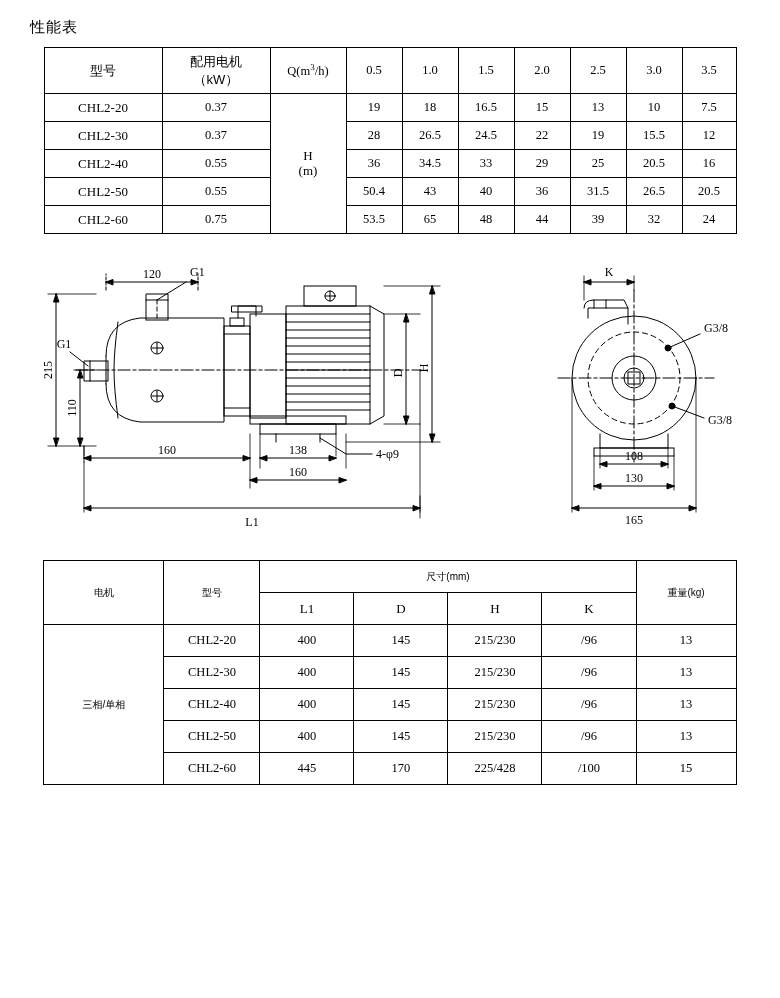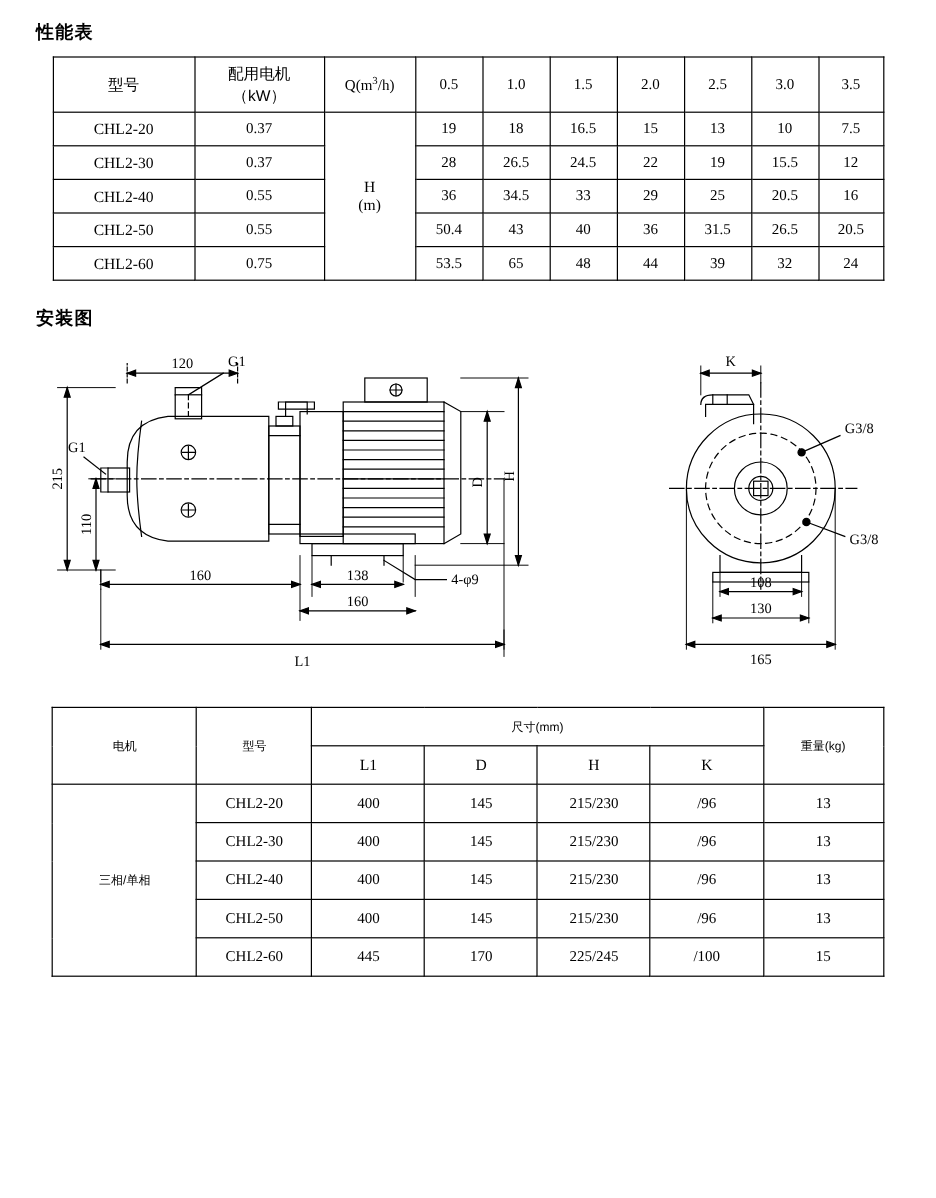--- a/index.html
+++ b/index.html
@@ -14,21 +14,21 @@
     font-family: "Liberation Serif", serif;
     color: #000;
     position: relative;
     overflow: hidden;
   }
   .page { padding: 18px 28px 0 28px; }
 
   h2.section-title {
     font-family: "Liberation Sans", sans-serif;
     font-size: 15px;
-    font-weight: bold;
+    font-weight: normal;
     margin: 0 0 10px 2px;
     letter-spacing: 1px;
   }
   .section { margin-bottom: 4px; }
 
   
   table {
     border-collapse: collapse;
     width: 692px;
     margin: 0 auto;
@@ -166,21 +166,20 @@
           <td>44</td>
           <td>39</td>
           <td>32</td>
           <td>24</td>
         </tr>
       </tbody>
     </table>
   </div>
 
   <div class="section" style="margin-top:22px;">
-    <h2 class="section-title">安装图</h2>
 
     <div class="drawing-wrap">
       <svg width="724" height="290" viewBox="0 0 724 290" xmlns="http://www.w3.org/2000/svg">
         <g fill="none" stroke="#000" stroke-width="1" stroke-linecap="square">
 
           <path d="M78,100 L78,128 M78,100 Q78,66 112,62 L196,62 L196,166 L112,166 Q78,162 78,128"></path>
 
           <rect x="62" y="105" width="18" height="20"></rect>
           <path d="M62,105 L56,105 L56,125 L62,125"></path>
 
@@ -407,21 +406,21 @@
           <td>400</td>
           <td>145</td>
           <td>215/230</td>
           <td>/96</td>
           <td>13</td>
         </tr>
         <tr>
           <td>CHL2-60</td>
           <td>445</td>
           <td>170</td>
-          <td>225/245</td>
+          <td>225/428</td>
           <td>/100</td>
           <td>15</td>
         </tr>
       </tbody>
     </table>
   </div>
 
 </div>
 
 </body></html>

